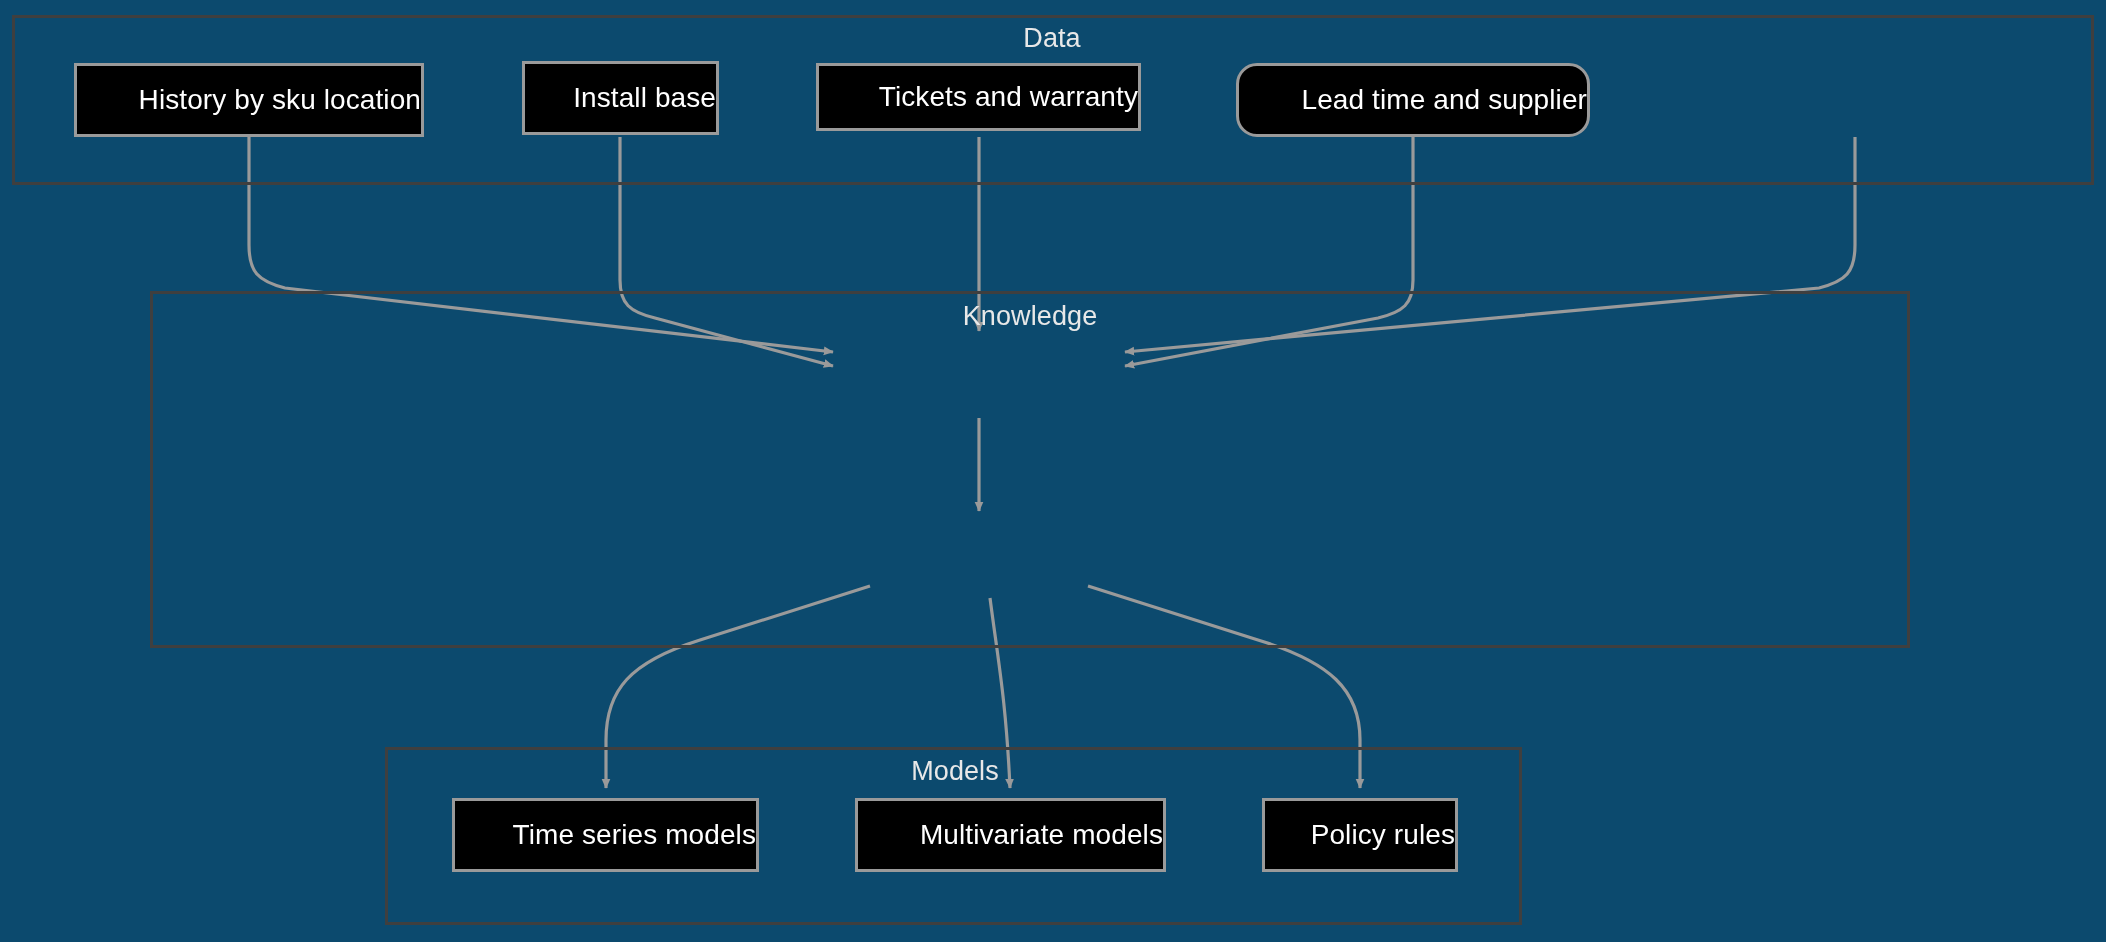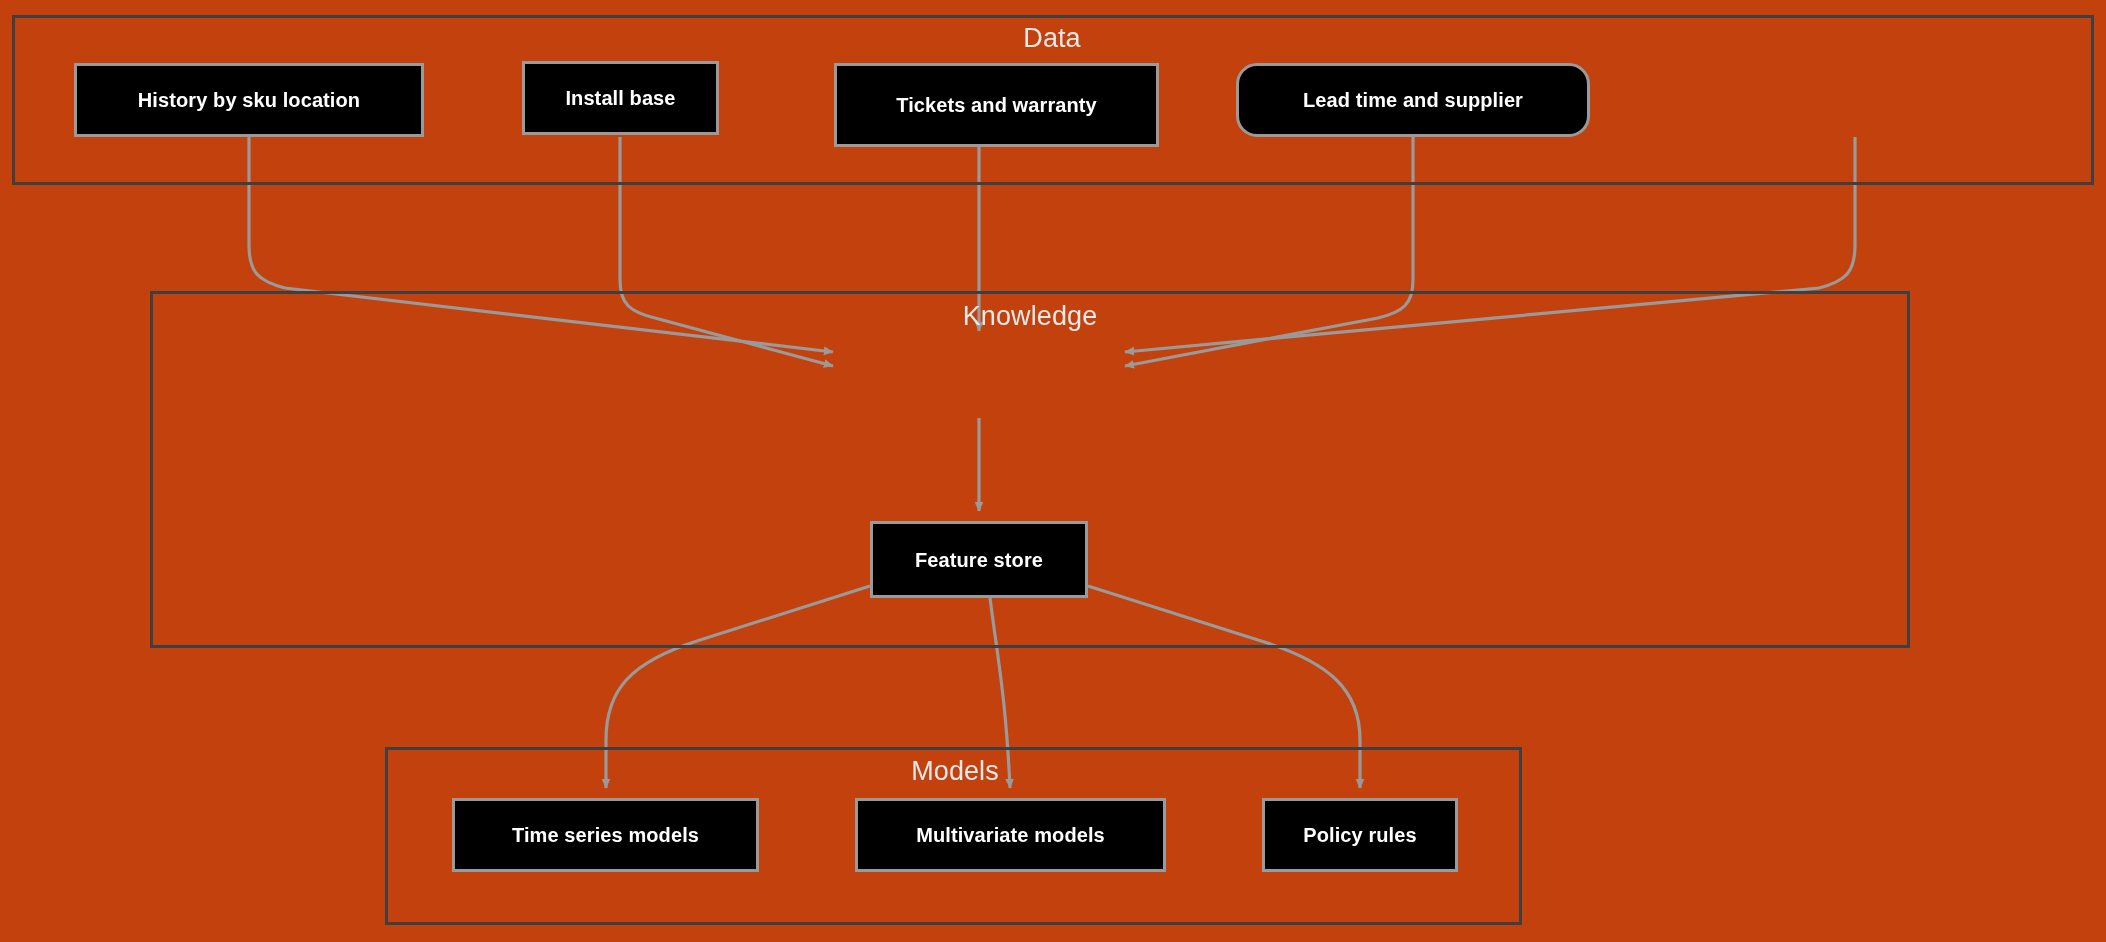--- a/index.html
+++ b/index.html
@@ -8,21 +8,21 @@
     padding: 0;
     background: #000000;
   }
   body {
     font-family: "Liberation Sans", sans-serif;
   }
   #stage {
     position: relative;
     width: 2106px;
     height: 942px;
-    background: #c2410c;
+    background: #0c4a6e;
     overflow: hidden;
   }
   #edges {
     position: absolute;
     left: 0;
     top: 0;
     width: 2106px;
     height: 942px;
     pointer-events: none;
   }
@@ -41,27 +41,26 @@
     transform: translateX(-50%);
     letter-spacing: 0.1px;
   }
   .node {
     position: absolute;
     box-sizing: border-box;
     border: 3px solid #9a9a9a;
     background: #000000;
     display: flex;
     align-items: center;
-    justify-content: center;
+    justify-content: flex-end;
     color: #ffffff;
-    font-size: 20px;
+    font-size: 28px;
     line-height: 1;
     white-space: nowrap;
     letter-spacing: 0.1px;
-    font-weight: bold;
   }
 </style>
 </head>
 <body>
 
 <div id="stage">
 
   <svg id="edges" viewBox="0 0 2106 942" xmlns="http://www.w3.org/2000/svg">
     <defs>
       <marker id="ah" markerWidth="12" markerHeight="12" refX="9.2" refY="5" orient="auto" markerUnits="userSpaceOnUse">
@@ -98,30 +97,27 @@
 
   <div class="cluster" style="left:385px; top:747px; width:1137px; height:178px;"></div>
   <div class="cluster-label" style="left:955px; top:758px;">Models</div>
 
   <div class="node" style="left:74px; top:63px; width:350px; height:74px;">
     <span>History by sku location</span>
   </div>
   <div class="node" style="left:522px; top:61px; width:197px; height:74px;">
     <span>Install base</span>
   </div>
-  <div class="node" style="left:834px; top:63px; width:325px; height:84px;">
+  <div class="node" style="left:816px; top:63px; width:325px; height:68px;">
     <span>Tickets and warranty</span>
   </div>
   <div class="node" style="left:1236px; top:63px; width:354px; height:74px;border-radius:21px;">
     <span>Lead time and supplier</span>
   </div>
 
-  <div class="node" style="left:870px; top:521px; width:218px; height:77px;">
-    <span>Feature store</span>
-  </div>
 
   <div class="node" style="left:452px; top:798px; width:307px; height:74px;">
     <span>Time series models</span>
   </div>
   <div class="node" style="left:855px; top:798px; width:311px; height:74px;">
     <span>Multivariate models</span>
   </div>
   <div class="node" style="left:1262px; top:798px; width:196px; height:74px;">
     <span>Policy rules</span>
   </div>

